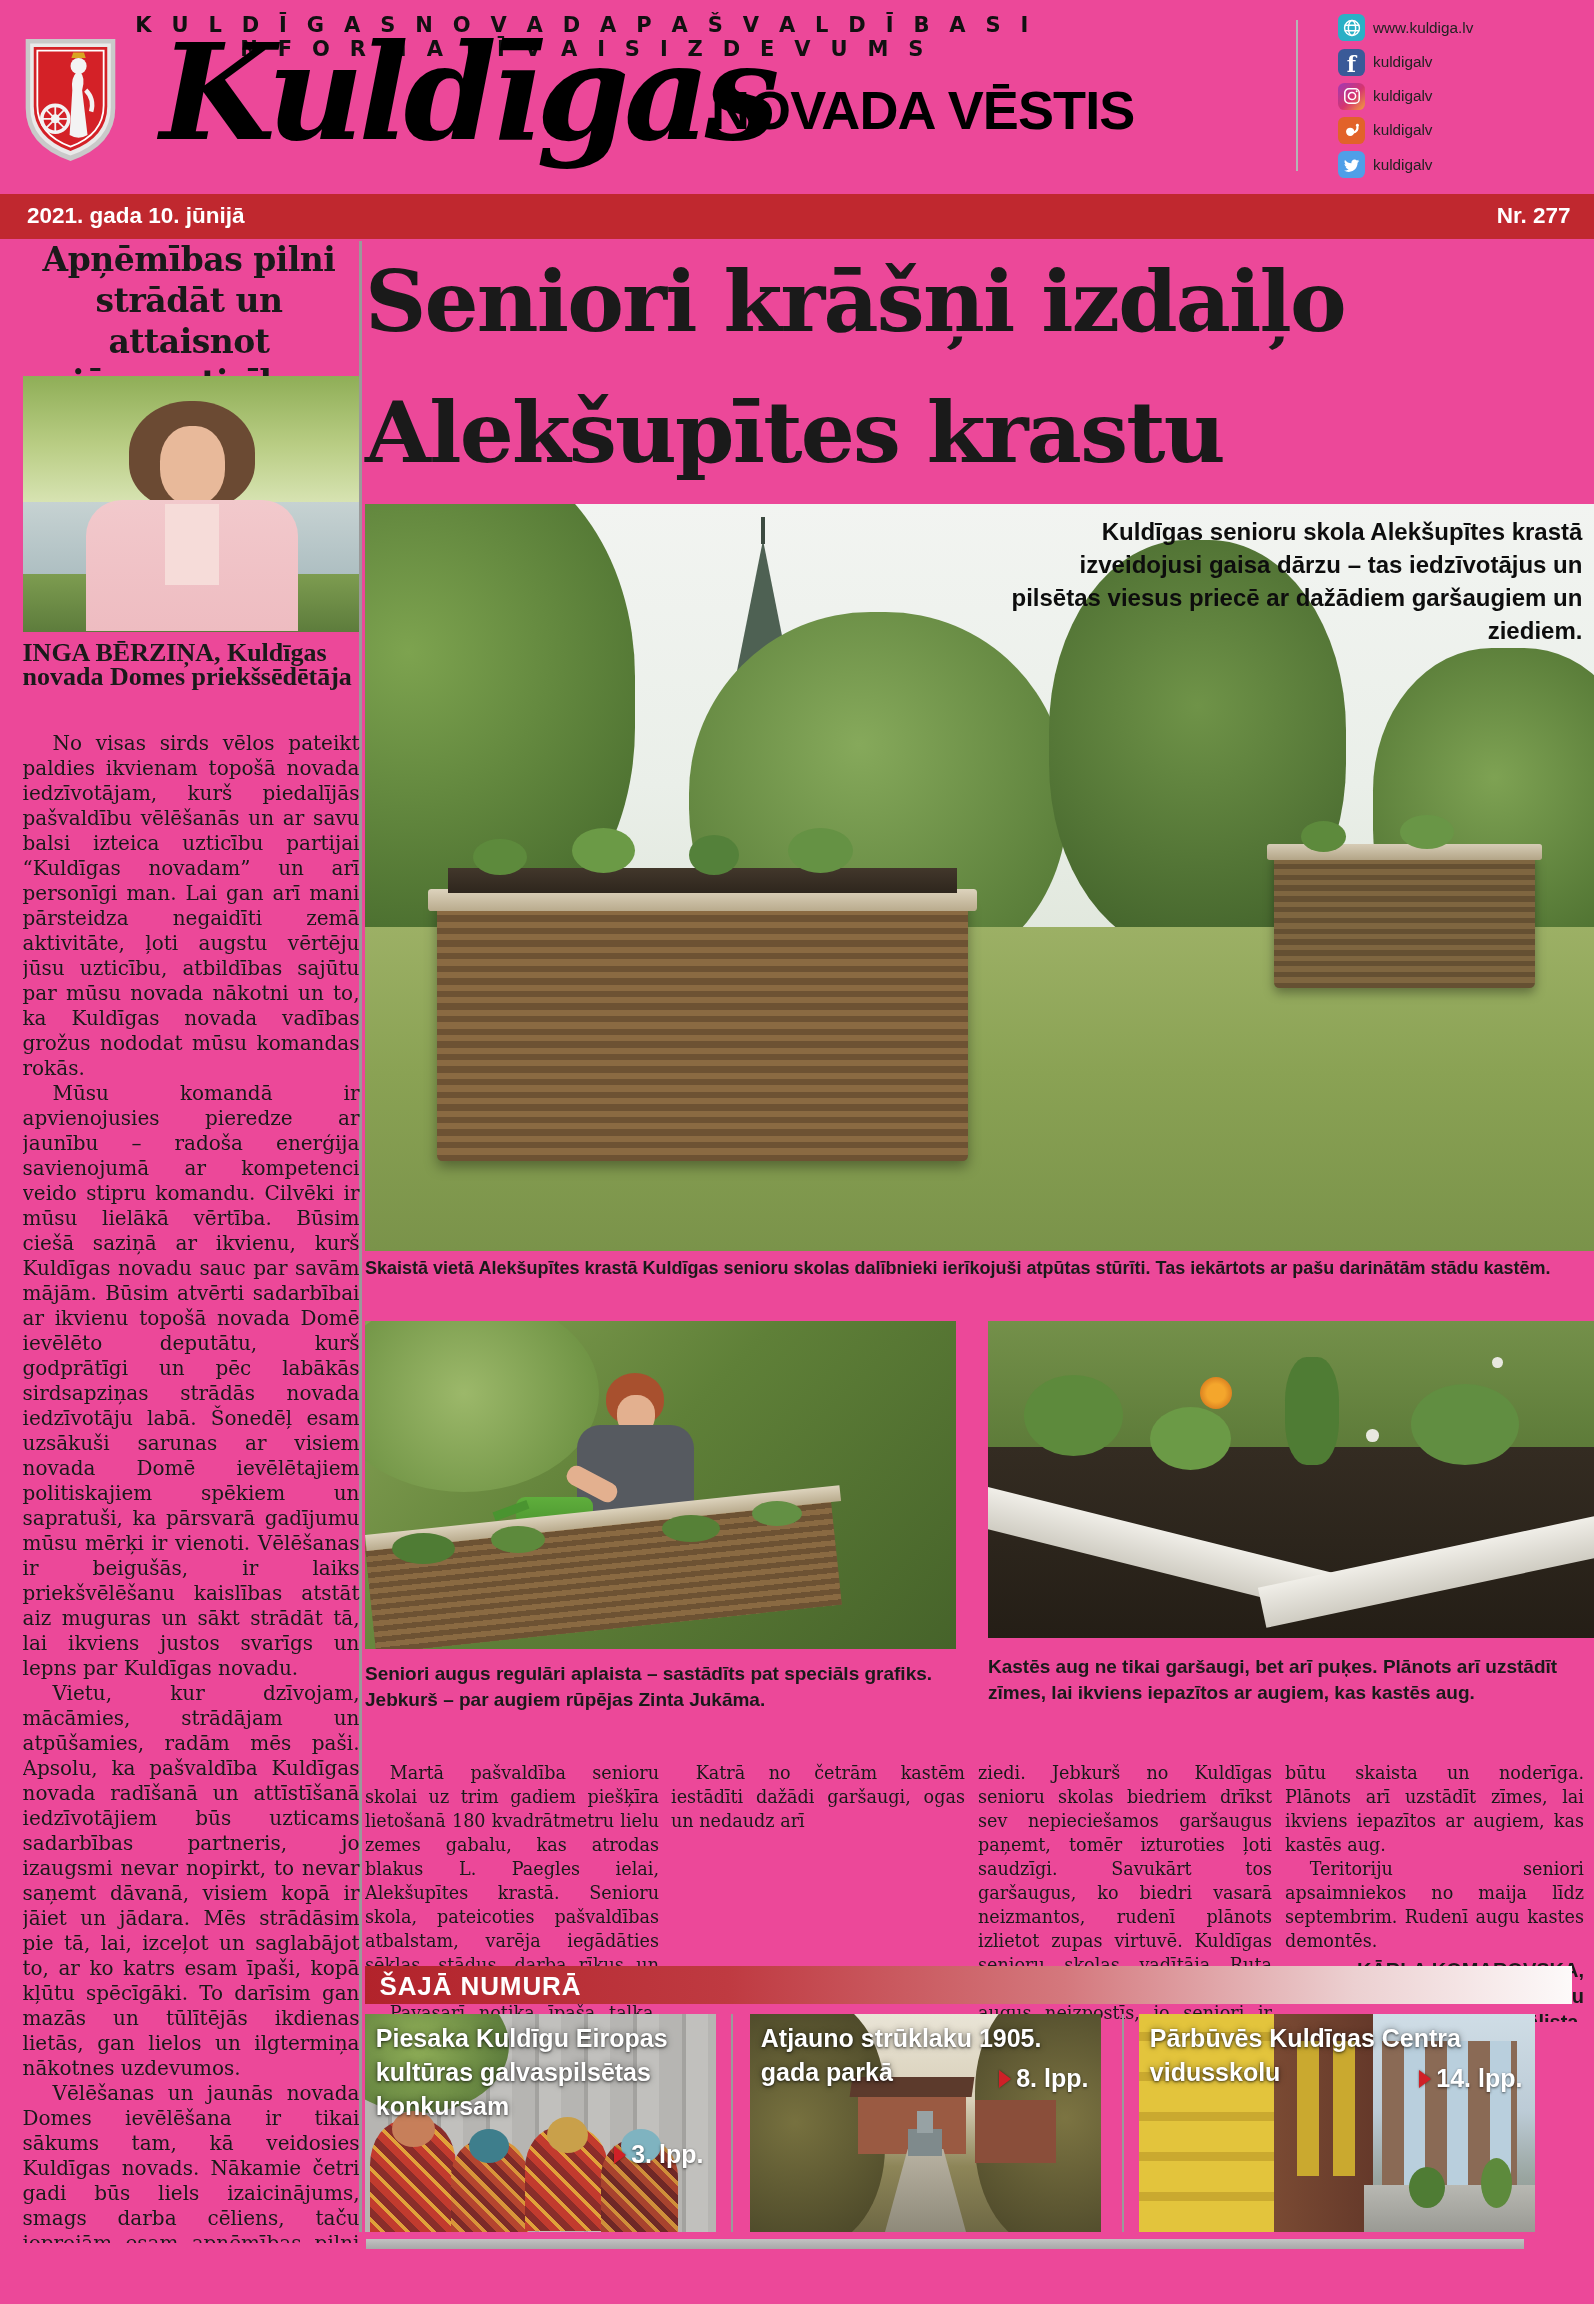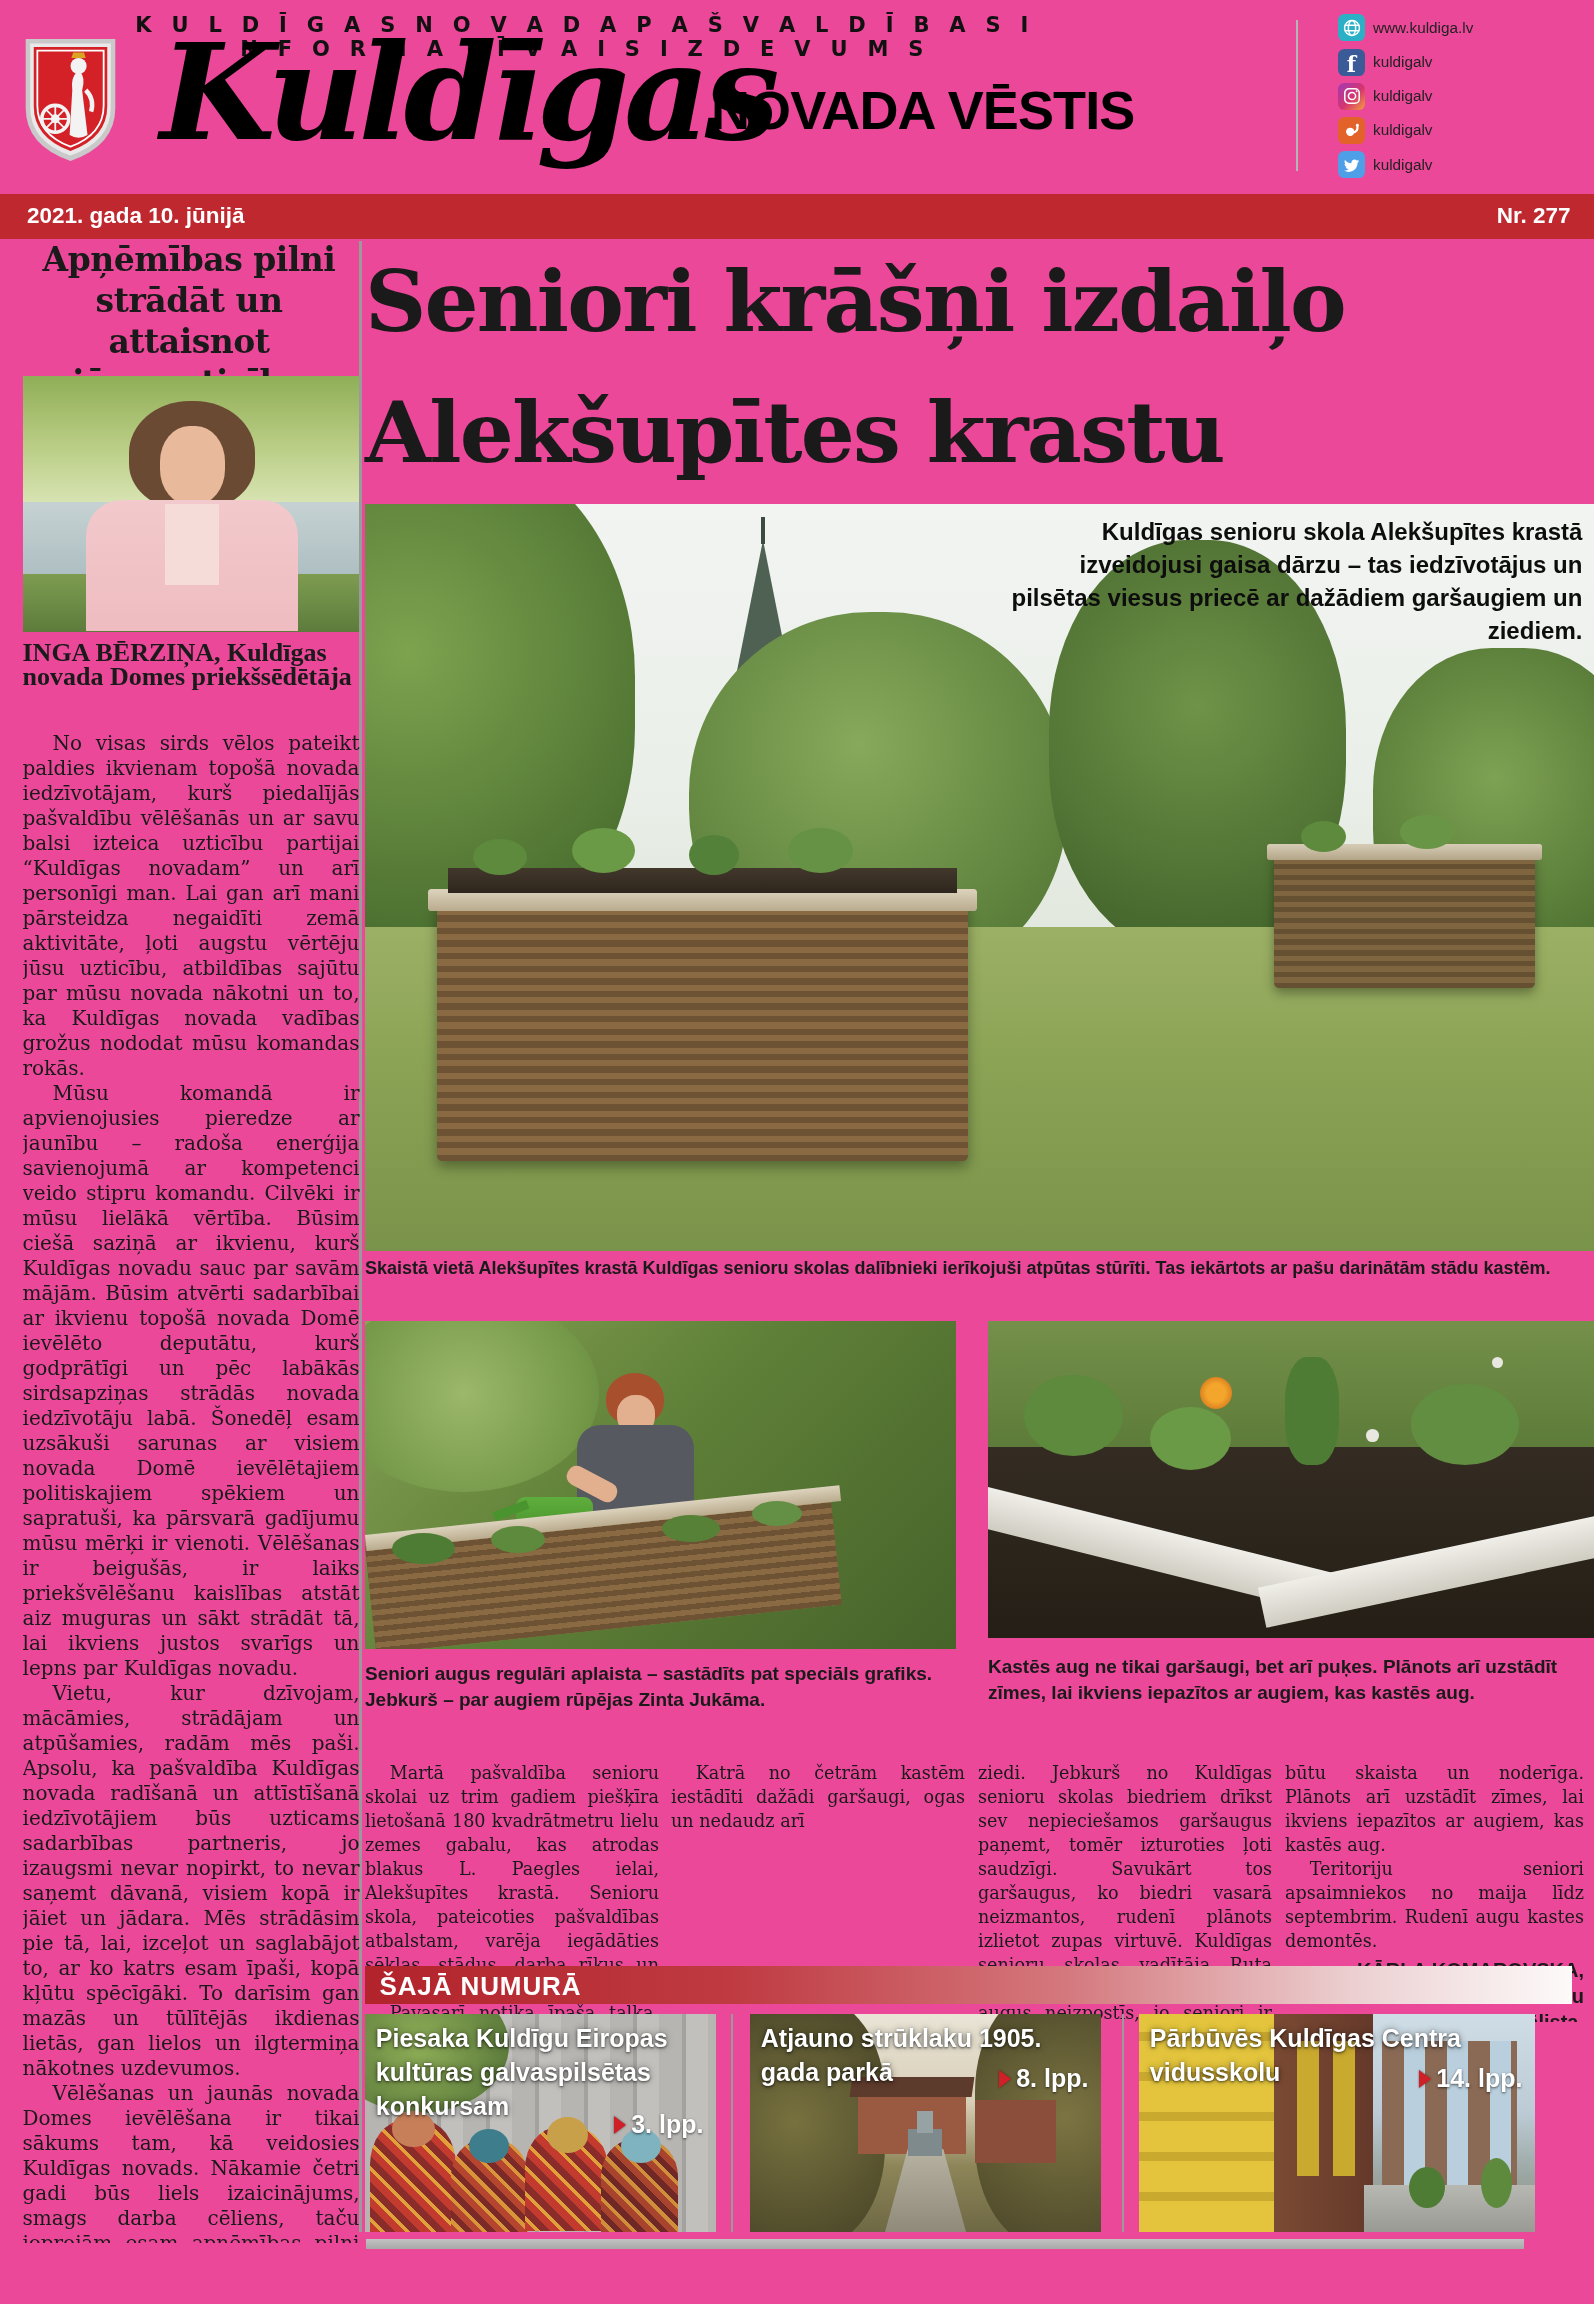--- a/index.html
+++ b/index.html
@@ -338,21 +338,21 @@
          background:repeating-linear-gradient(45deg,#b5452f 0 6.3px,#d8953a 6.3px 10px,#7c2a28 10px 16px);"></div>
     <div class="ph" style="left:160px;top:113px;width:83px;height:104px;border-radius:40% 40% 0 0;
          background:repeating-linear-gradient(45deg,#c23b2e 0 7.2px,#e0a13a 7.2px 10.8px,#8a2d2a 10.8px 18px);"></div>
     <div class="ph" style="left:236px;top:126px;width:77px;height:92px;border-radius:40% 40% 0 0;
          background:repeating-linear-gradient(45deg,#a8432e 0 6.3px,#cf8f3a 6.3px 10px,#6f2826 10px 16px);"></div>
     <div class="ph" style="left:27px;top:97px;width:43px;height:36px;border-radius:50%;background:#c77f5a;"></div>
     <div class="ph" style="left:104px;top:115px;width:40px;height:34px;border-radius:50%;background:#3e7e8c;"></div>
     <div class="ph" style="left:182px;top:103px;width:41px;height:36px;border-radius:50%;background:#c9a04a;"></div>
     <div class="ph" style="left:256px;top:115px;width:40px;height:34px;border-radius:50%;background:#7fb3c0;"></div>
     <div class="teaser-text">Piesaka Kuldīgu Eiropas kultūras galvaspilsētas konkursam</div>
-    <div class="pageref" style="top:96px;text-align:center;">
+    <div class="pageref" style="top:126px;text-align:center;">
       <span class="arr"></span>
       <span>3. lpp.</span>
     </div>
   </div>
   <div class="abs tdiv td1"></div>
 
   <div class="abs teaser t2">
     <div class="ph" style="left:0;top:0;width:351px;height:218px;
          background:linear-gradient(180deg,#e9e4d6 0%,#d8cfb8 40%,#8d8558 70%,#6e6844 100%);"></div>
     <div class="ph" style="left:-45px;top:-18px;width:180px;height:252px;border-radius:40%;

